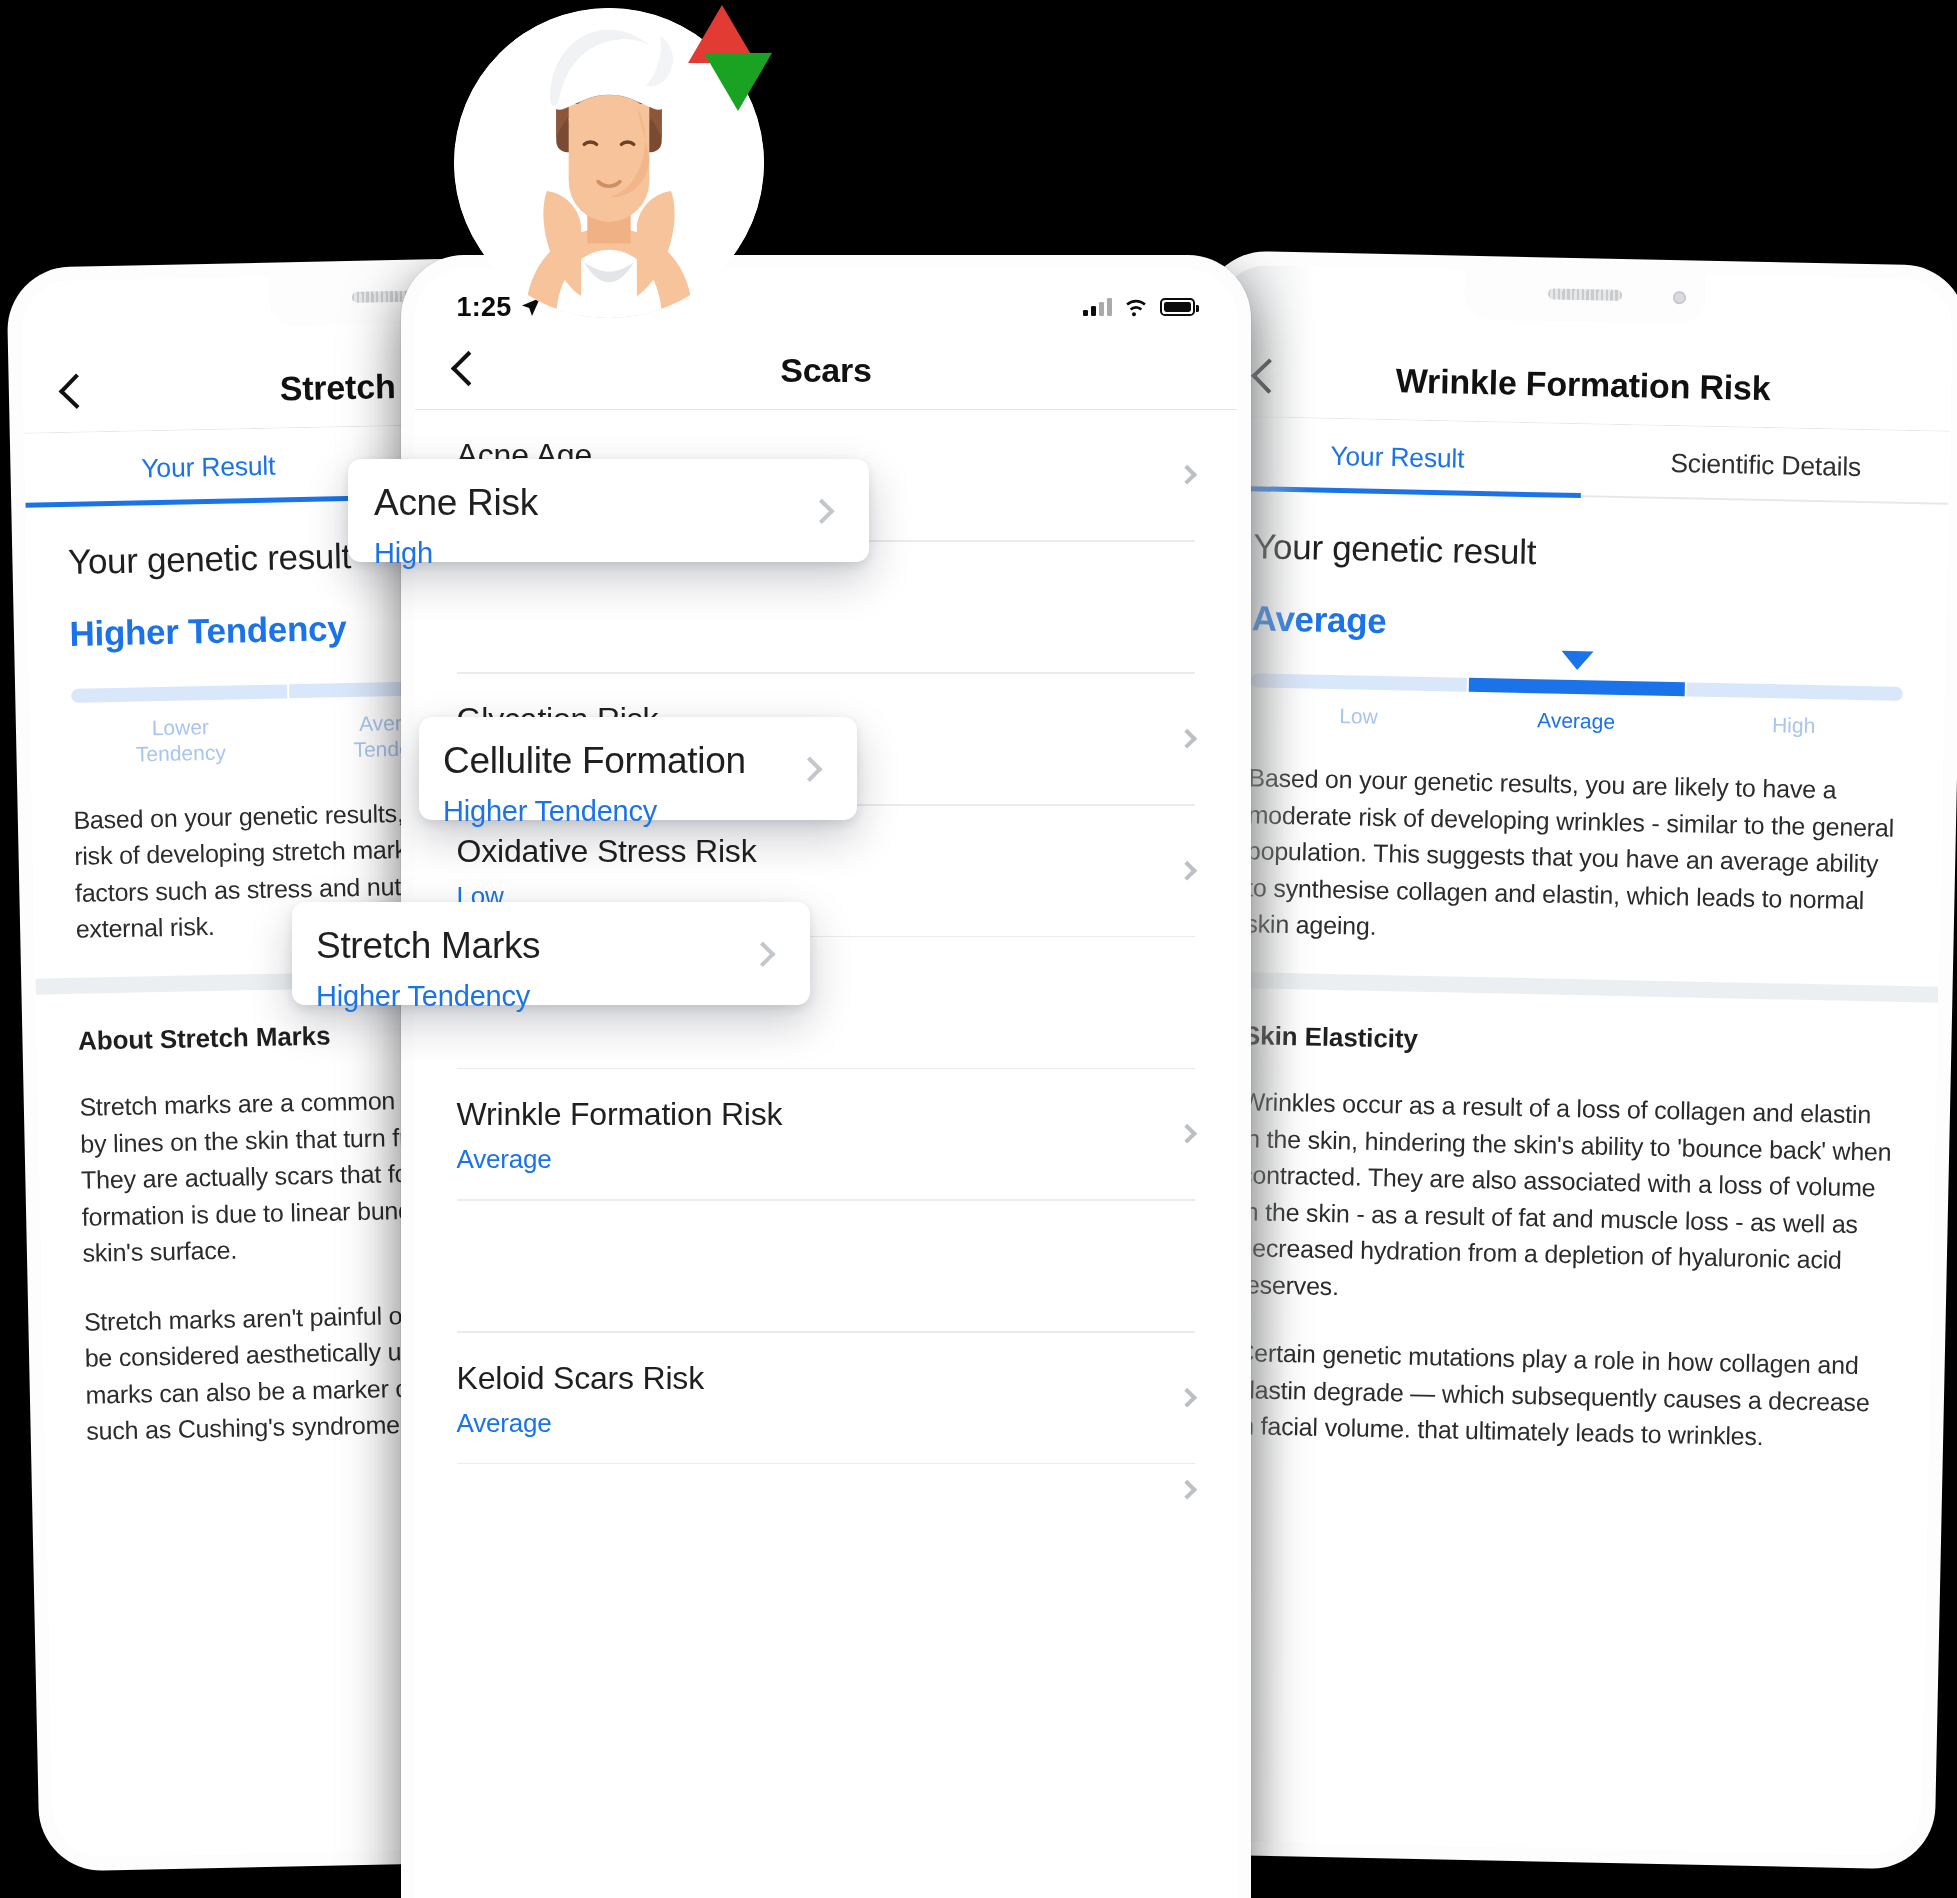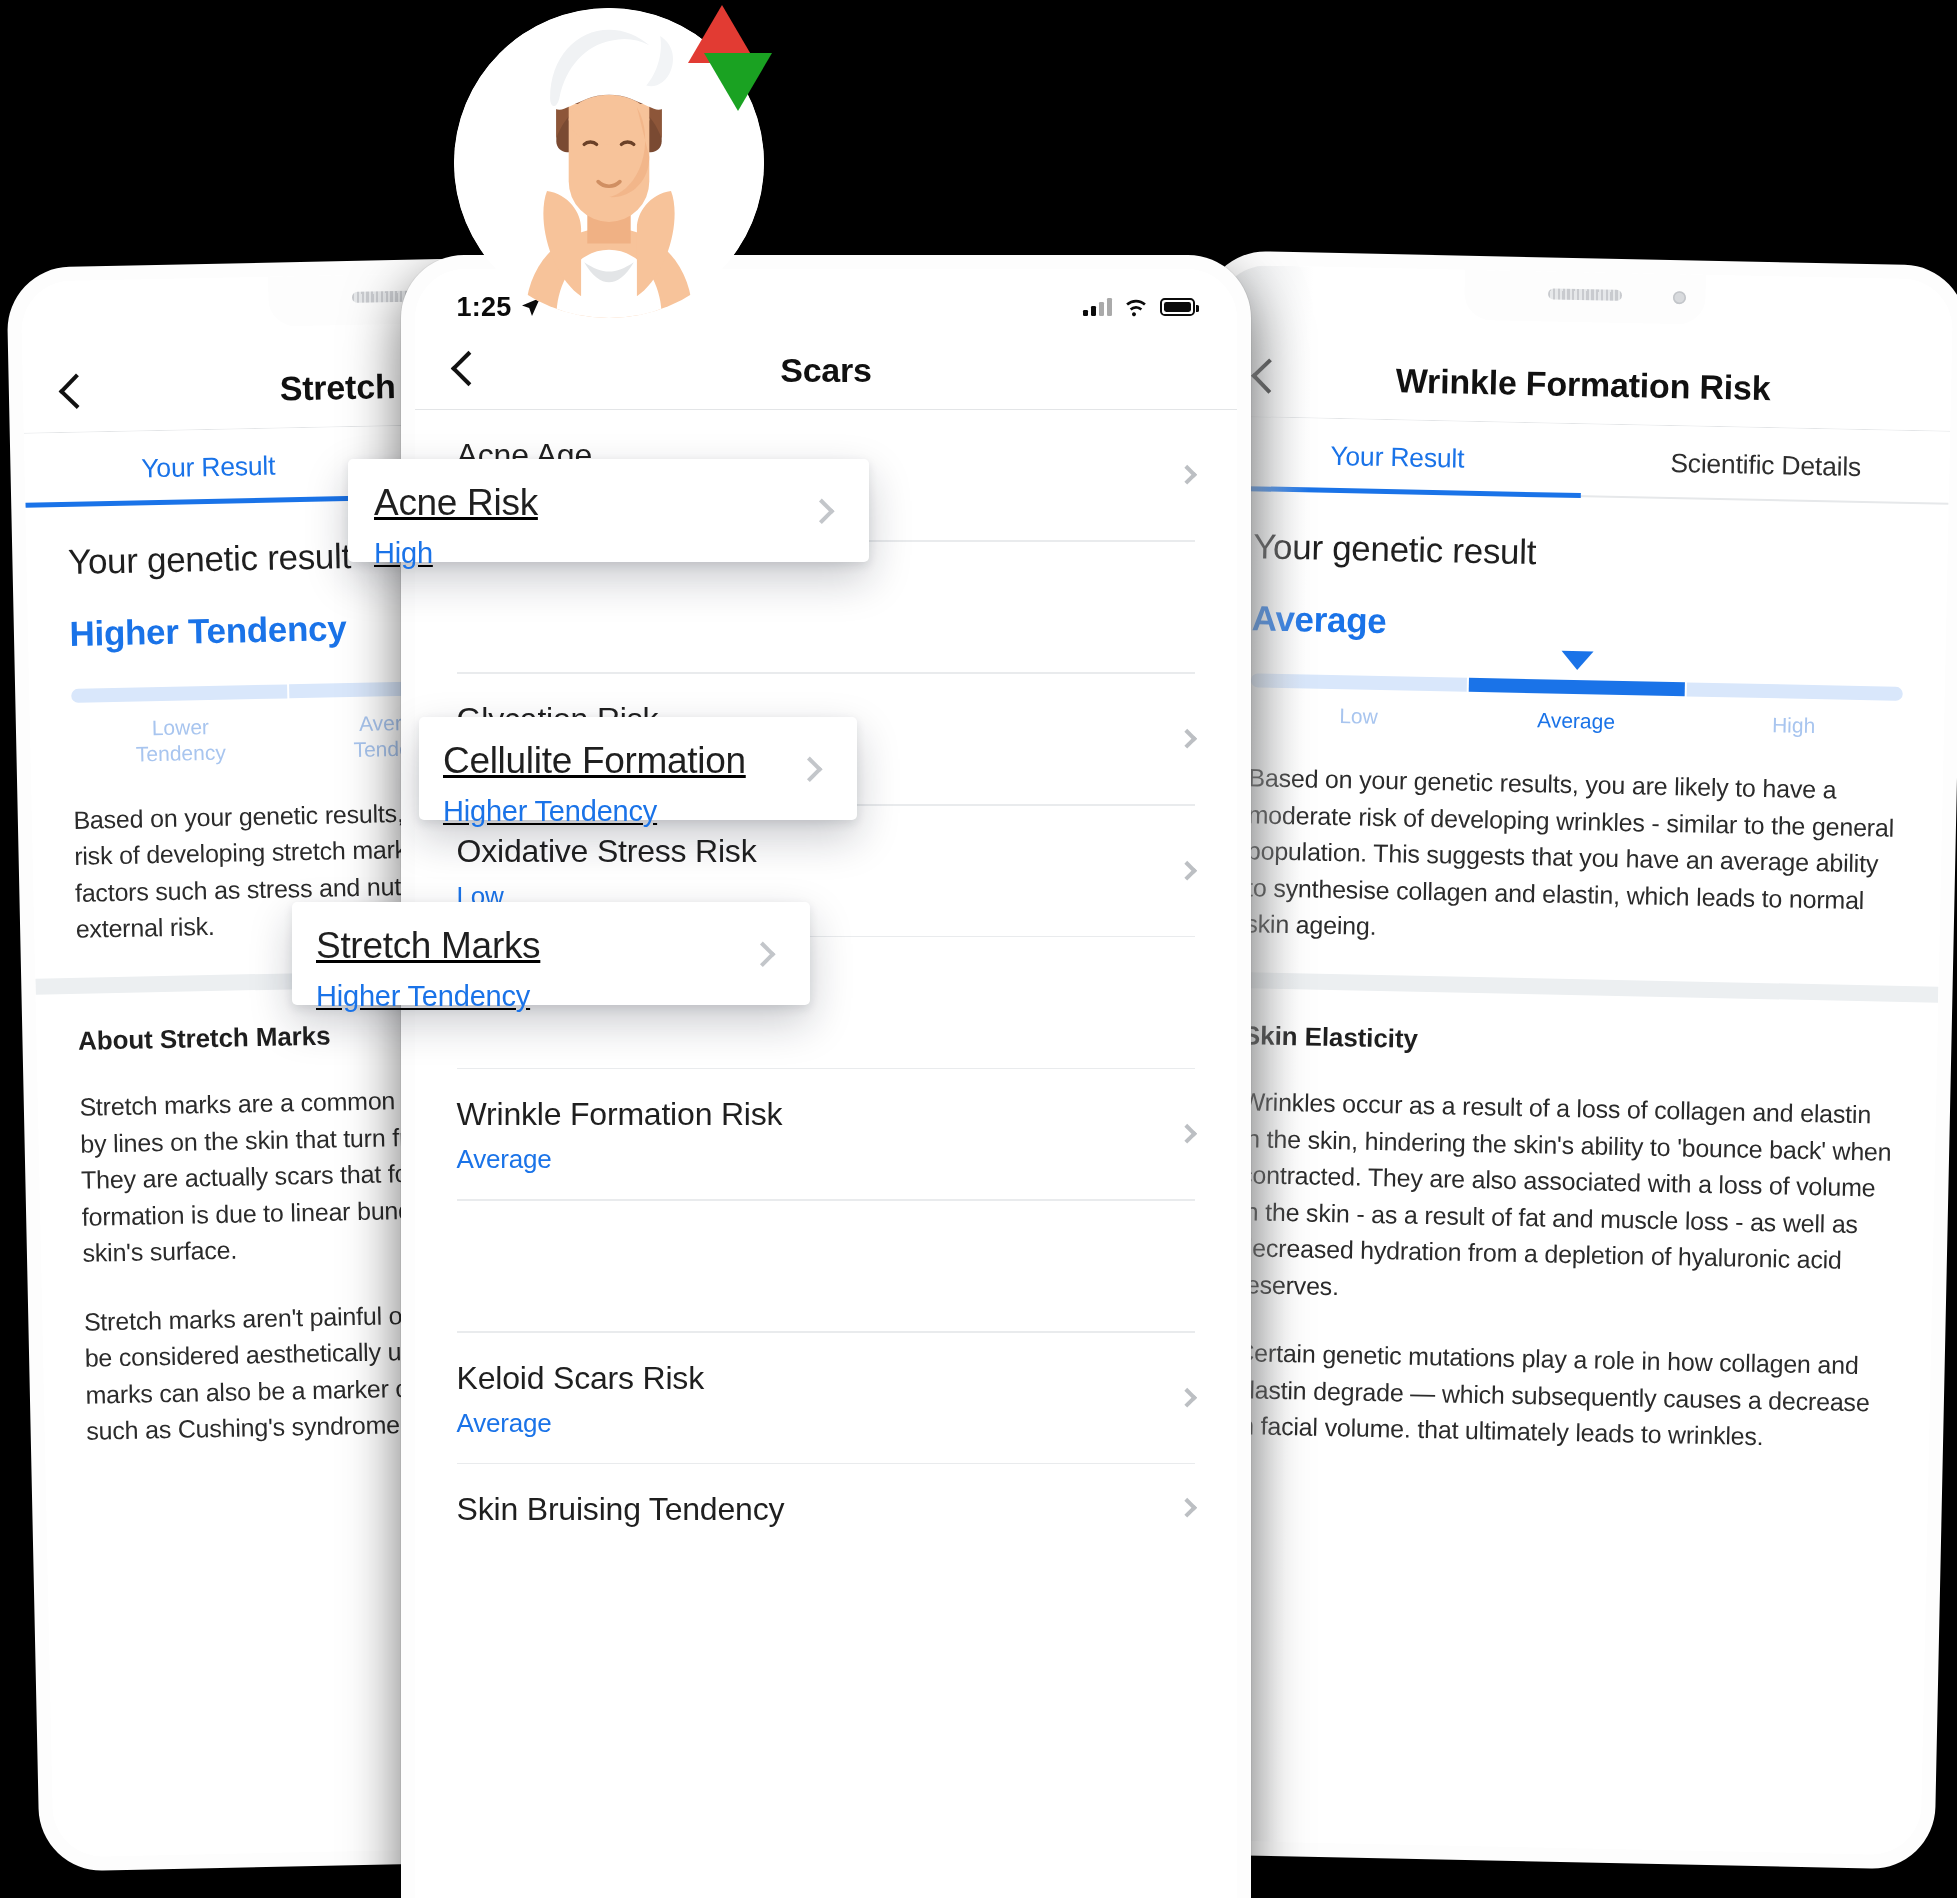--- a/index.html
+++ b/index.html
@@ -80,23 +80,23 @@
   
   .row{ padding:27px 42px 24px 42px; position:relative; }
   .row .rt{ font-size:32px; color:#1f1f1f; letter-spacing:-0.2px;}
   .row .rv{ font-size:26px; color:#1a73e8; margin-top:11.2px; letter-spacing:-0.2px;}
   .row .rchev{ position:absolute; right:43px; top:50%; transform:translateY(-50%);
                width:14.4px;height:14.4px;border-top:4px solid #bcbfc3;border-right:4px solid #bcbfc3;
                transform:translateY(-50%) rotate(45deg);}
   .rowline{ height:1.6px; background:#e9ebed; margin:0 42px;}
 
   
-  .pop{ position:absolute; background:#fff; border-radius:5px;
+  .pop{ position:absolute; background:#fff; border-radius:13px;
         box-shadow:0 17.6px 43px rgba(20,25,40,.22), 0 3.2px 9.6px rgba(20,25,40,.10);
-        z-index:40;text-decoration:underline; }
+        z-index:40; }
   .pop .rt{ font-size:37px; color:#1f1f1f; letter-spacing:-0.3px;}
   .pop .rv{ font-size:29px; color:#1a73e8; margin-top:13px; letter-spacing:-0.2px;}
   .pop .rchev{ position:absolute; right:38px; top:50%;
                width:17.6px;height:17.6px;border-top:4.8px solid #c3c6ca;border-right:4.8px solid #c3c6ca;
                transform:translateY(-50%) rotate(45deg);}
 
   
   .avatar{ position:absolute; left:454px; top:8px; width:310px; height:310px;
            border-radius:50%; background:#fff; z-index:60; overflow:hidden;}
   .tri-red{ position:absolute; left:688px; top:4.8px; z-index:61;
@@ -325,21 +325,20 @@
           <div class="rowline"></div>
 
           <div class="row">
             <div class="rt">Keloid Scars Risk</div>
             <div class="rv">Average</div>
             <div class="rchev"></div>
           </div>
           <div class="rowline"></div>
 
           <div class="row">
-            <div class="rt">Skin Bruising Tendency</div>
             <div class="rchev"></div>
           </div>
 
         </div>
 
       </div>
     </div>
   </div>
 
   <div class="pop" style="left:348px; top:459px; width:521px; height:103px; padding:22.5px 0 0 26px;">

